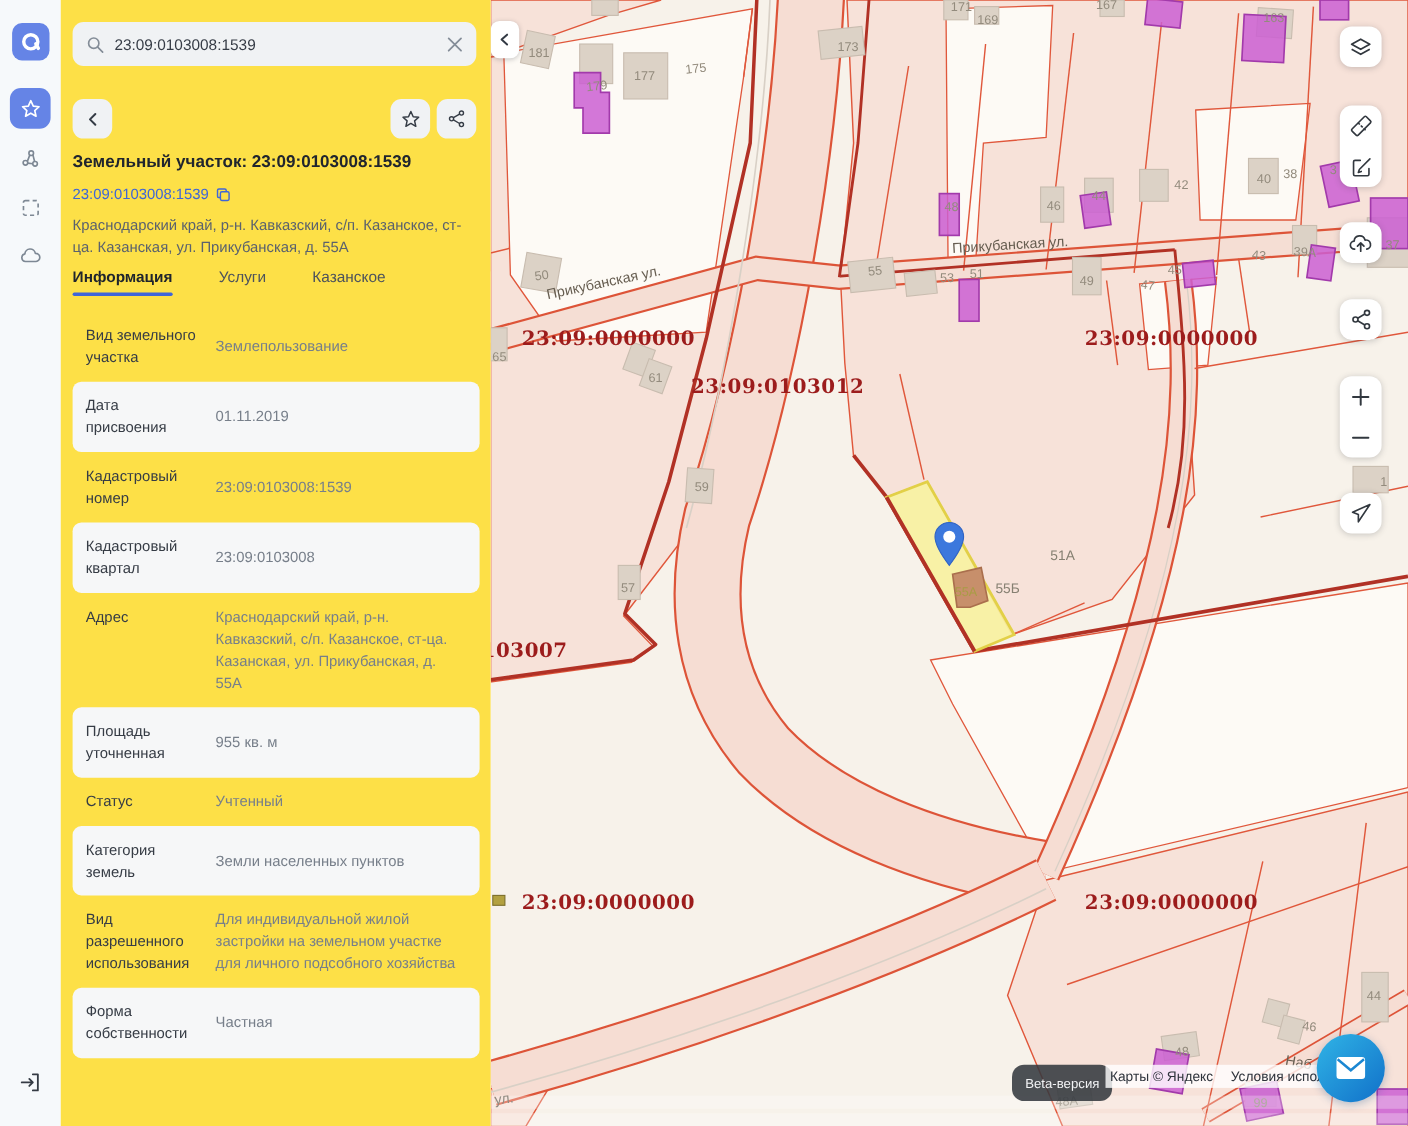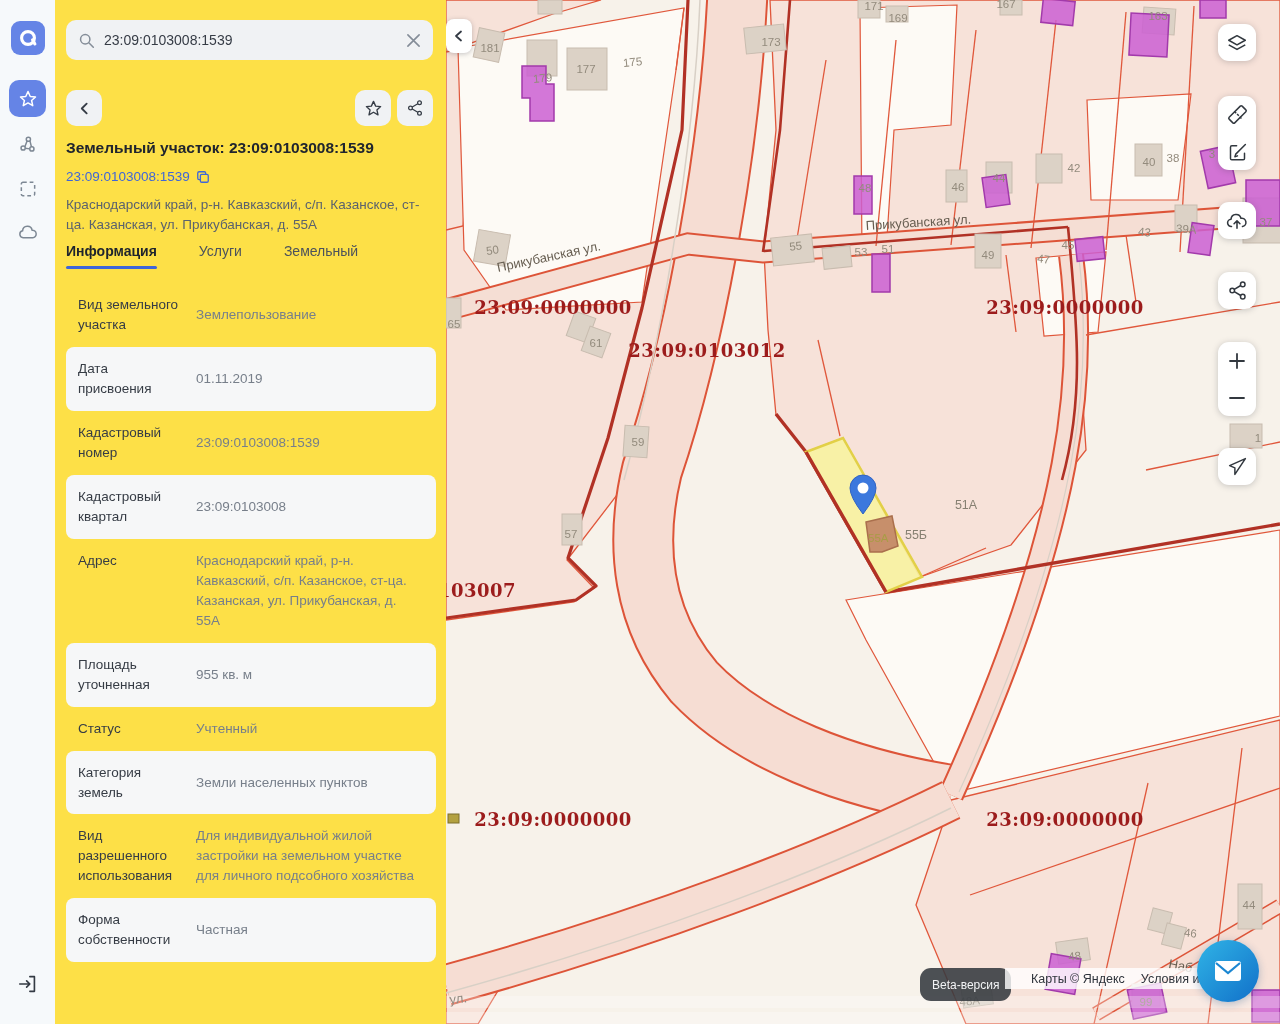--- a/index.html
+++ b/index.html
@@ -42,21 +42,21 @@
 
   
   .map-area { position:absolute; left:446px; top:0; width:834px; height:1024px; background:#f7f2ea; overflow:hidden; }
   .collapse-btn { position:absolute; left:0px; top:19px; width:26px; height:34px; background:#fff; border-radius:8px;
     box-shadow:0 1px 5px rgba(50,55,65,.28); display:flex; align-items:center; justify-content:center; cursor:pointer; z-index:12; }
   .mc { position:absolute; left:772px; width:38px; background:#fff; border-radius:11px;
     box-shadow:0 1px 6px rgba(50,55,65,.25); z-index:12; display:flex; flex-direction:column; align-items:center; }
   .mc-btn { width:38px; height:37px; display:flex; align-items:center; justify-content:center; cursor:pointer; }
   .beta-pill { position:absolute; left:474px; top:968px; height:33px; padding:0 12px; background:rgba(52,57,63,.88);
     border-radius:11px; color:#f2f3f5; font-size:12px; display:flex; align-items:center; z-index:11; }
-  .attrib { position:absolute; left:559px; top:968px; height:21px; padding:0 26px; background:rgba(255,255,255,.8);
+  .attrib { position:absolute; left:559px; top:968px; height:21px; padding:0 4px; background:rgba(255,255,255,.8);
     font-size:12.5px; color:#2f343c; display:flex; align-items:center; gap:16px; z-index:11; white-space:nowrap; }
   .attrib span { cursor:pointer; }
   .chat-btn { position:absolute; left:751px; top:940px; width:62px; height:62px; border-radius:50%;
     background:linear-gradient(135deg,#30b4e6,#1170c9); display:flex; align-items:center; justify-content:center;
     cursor:pointer; z-index:13; box-shadow:0 2px 8px rgba(20,80,140,.3); }
   .wm { position:absolute; left:0; width:100%; height:12px; background:rgba(255,255,255,.28); z-index:10; }
   svg text { user-select:none; }
   .qlabel { font-family:"DejaVu Serif", serif; font-weight:bold; font-size:18px; fill:#9c1c1c; letter-spacing:.5px; }
   .num { font-size:11.5px; fill:#938b7d; }
   .numb { font-size:12.5px; fill:#868072; }
@@ -421,21 +421,21 @@
       <svg width="14" height="14" viewBox="0 0 16 16" fill="none" stroke="#3f66d8" stroke-width="1.5">
         <rect x="5" y="5" width="9" height="9" rx="1.5"></rect>
           <path d="M11,5 V3.5 A1.5,1.5 0 0 0 9.5,2 H3.5 A1.5,1.5 0 0 0 2,3.5 v6 A1.5,1.5 0 0 0 3.5,11 H5"></path>
       </svg>
     </div>
     <div class="obj-addr">Краснодарский край, р-н. Кавказский, с/п. Казанское, ст-ца. Казанская, ул. Прикубанская, д. 55А</div>
 
     <div class="tabs">
       <div class="tab active">Информация</div>
       <div class="tab">Услуги</div>
-      <div class="tab">Земельный</div>
+      <div class="tab">Казанское</div>
     </div>
 
     <div class="info-table">
       <div class="info-row">
           <div class="lbl">Вид земельного участка</div>
           <div class="val">Землепользование</div>
         </div>
       <div class="info-row">
           <div class="lbl">Дата присвоения</div>
           <div class="val">01.11.2019</div>

